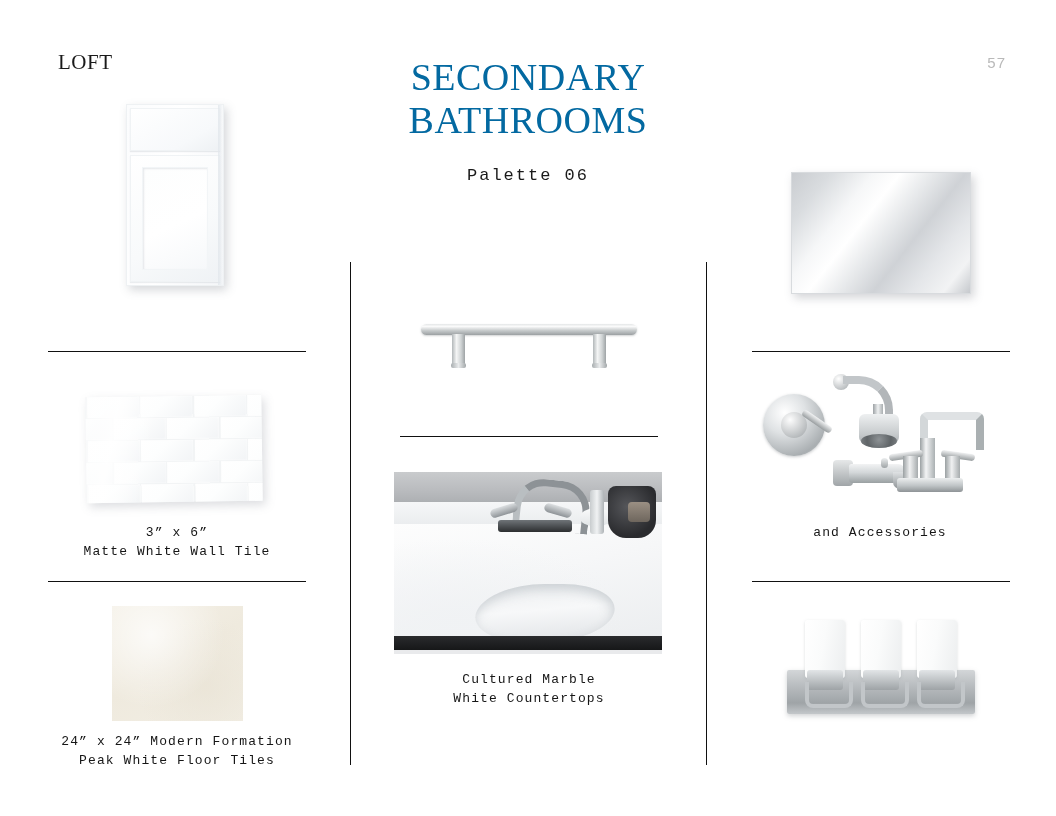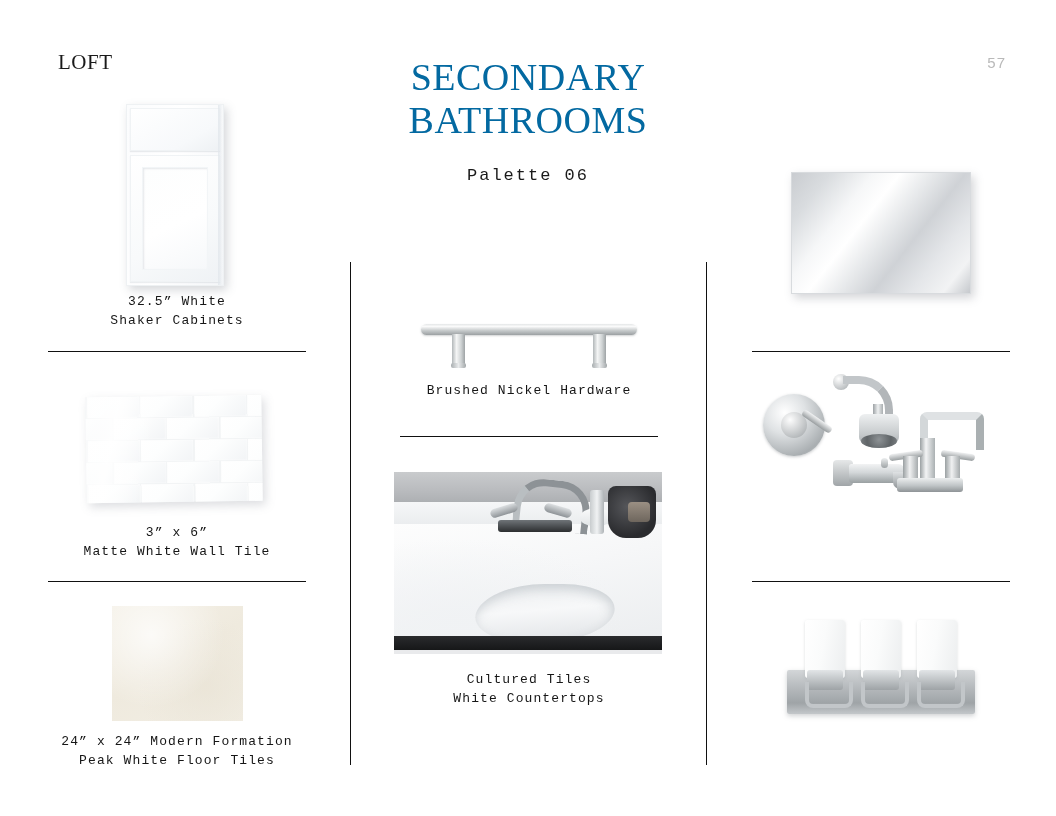--- a/index.html
+++ b/index.html
@@ -401,24 +401,20 @@
   <div class="hrule" style="left:752px; top:351px; width:258px;"></div>
   <div class="hrule" style="left:752px; top:581px; width:258px;"></div>
 
   <div class="swatch cab" style="left:126px; top:104px;">
     <div class="cab-drawer"></div>
     <div class="cab-door">
       <div class="cab-panel"></div>
     </div>
     <div class="cab-edge"></div>
   </div>
-  <div class="caption" style="left:55px; top:292px; width:244px;">
-    <span>32.5” White</span>
-    <span>Shaker Cabinets</span>
-  </div>
 
   <div class="swatch subway" style="left:86px; top:396px;">
     <div class="row" style="top:0px; margin-left:-26px;">
       <div class="tile"></div>
       <div class="tile"></div>
       <div class="tile"></div>
       <div class="tile"></div>
       <div class="tile"></div>
     </div>
     <div class="row" style="top:22px; margin-left:0px;">
@@ -463,42 +459,39 @@
   </div>
 
   <div class="swatch pull" style="left:421px; top:310px;">
     <div class="bar"></div>
     <div class="post p1">
       <div class="foot"></div>
     </div>
     <div class="post p2">
       <div class="foot"></div>
     </div>
-  </div>
-  <div class="caption" style="left:407px; top:381px; width:244px;">
-    <span>Brushed Nickel Hardware</span>
   </div>
 
   <div class="swatch counter" style="left:394px; top:472px;">
     <div class="wall"></div>
     <div class="splash"></div>
     <div class="top"></div>
     <div class="bowl"></div>
     <div class="faucet-spout"></div>
     <div class="handle h1"></div>
     <div class="handle h2"></div>
     <div class="faucet-base"></div>
     <div class="soap"></div>
     <div class="bottle"></div>
     <div class="towel"></div>
     <div class="towel-band"></div>
     <div class="deck-edge"></div>
   </div>
   <div class="caption" style="left:407px; top:670px; width:244px;">
-    <span>Cultured Tiles</span>
+    <span>Cultured Marble</span>
     <span>White Countertops</span>
   </div>
 
   <div class="swatch mirror" style="left:791px; top:172px;"></div>
 
   <div class="swatch plumb" style="left:755px; top:368px;">
     <div class="chr valve-plate"></div>
     <div class="chr valve-hub"></div>
     <div class="chr valve-lever"></div>
 
@@ -515,20 +508,21 @@
 
     <div class="chr lav-arc"></div>
     <div class="chr lav-col"></div>
     <div class="chr lav-h l"></div>
     <div class="chr lav-h r"></div>
     <div class="chr lav-cap l"></div>
     <div class="chr lav-cap r"></div>
     <div class="chr lav-deck"></div>
   </div>
   <div class="caption" style="left:735px; top:523px; width:290px;">
+    <span>and Accessories</span>
   </div>
 
   <div class="swatch sconce" style="left:787px; top:616px;">
     <div class="sc-plate"></div>
 
     <div class="sc-shade" style="left:18px;"></div>
     <div class="sc-socket" style="left:20px;"></div>
     <div class="sc-arm" style="left:18px;"></div>
 
     <div class="sc-shade" style="left:74px;"></div>

